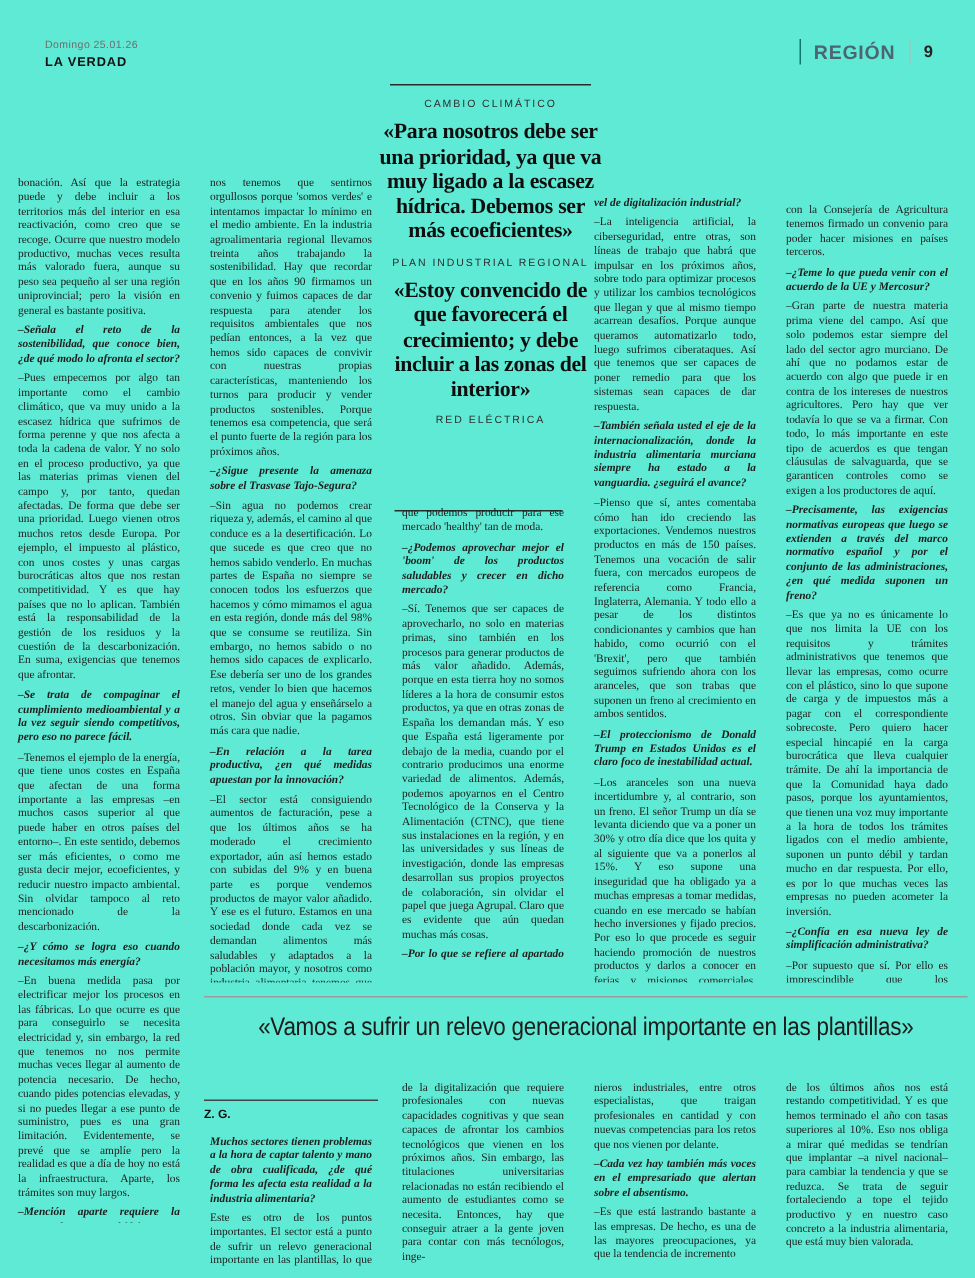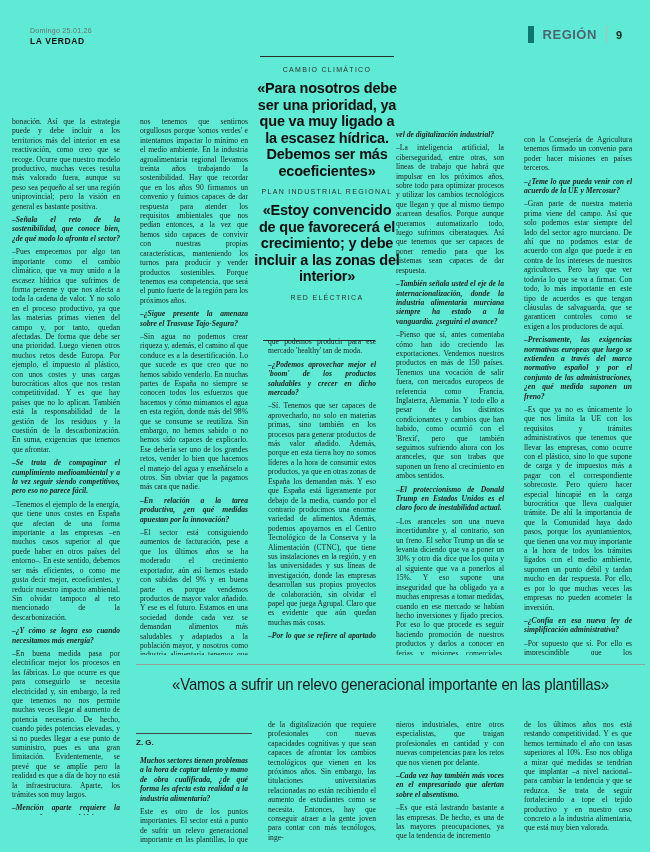--- a/index.html
+++ b/index.html
@@ -3,27 +3,27 @@
 <meta charset="utf-8">
 <style>
   html,body{margin:0;padding:0;background:#dcdcdc;}
   .page{position:relative;width:650px;height:852px;background:#5eead4;margin:0 auto;overflow:hidden;
         font-family:"Liberation Serif",serif;color:#1c1c1c;}
   
   .mast-date{position:absolute;left:30px;top:27px;font:7px "Liberation Sans",sans-serif;color:#6e6e6e;letter-spacing:.3px;}
   .mast-paper{position:absolute;left:30px;top:36px;font:bold 8.5px "Liberation Sans",sans-serif;color:#111;letter-spacing:.6px;}
   .mast-right{position:absolute;right:28px;top:26px;display:flex;align-items:center;}
   .mast-section{font:bold 13px "Liberation Sans",sans-serif;color:#4d6472;letter-spacing:.5px;
-                border-left:6px solid #0f766e;border-right:1px solid #b9b9b9;padding:1px 9px;}
+                border-left:1px solid #0f766e;border-right:1px solid #b9b9b9;padding:1px 9px;}
   .mast-page{font:bold 11px "Liberation Sans",sans-serif;color:#222;padding-left:9px;}
   
   .pq{position:absolute;left:253px;top:56px;width:148px;text-align:center;}
   .pq-rule{width:134px;margin:0 auto 9px auto;border-top:1.5px solid #2a2a2a;}
   .kicker{font:7px "Liberation Sans",sans-serif;letter-spacing:1.3px;color:#2e2e2e;margin:9px 0 7px 0;}
-  .pq-quote{font-family:Liberation Sans, sans-serif;font-weight:bold;font-size:14.5px;line-height:16.5px;
+  .pq-quote{font-family:Liberation Serif, serif;font-weight:bold;font-size:14.5px;line-height:16.5px;
             color:#0e0e0e;margin:0 0 3px 0;letter-spacing:-.2px;}
   .pq-endrule{position:absolute;left:263px;top:340px;width:112px;border-top:1px solid #2a2a2a;}
   
   .col{position:absolute;width:116px;overflow:hidden;text-align:justify;
        font-size:7.6px;line-height:9.4px;color:#1d1d1d;}
   .col p{margin:4px;}
   .seg-q{font-weight:bold;font-style:italic;}
   #col1{left:8px;top:113px;height:702px;}
   #col2{left:136px;top:113px;height:542px;}
   #col3{left:264px;top:333px;height:308px;}

